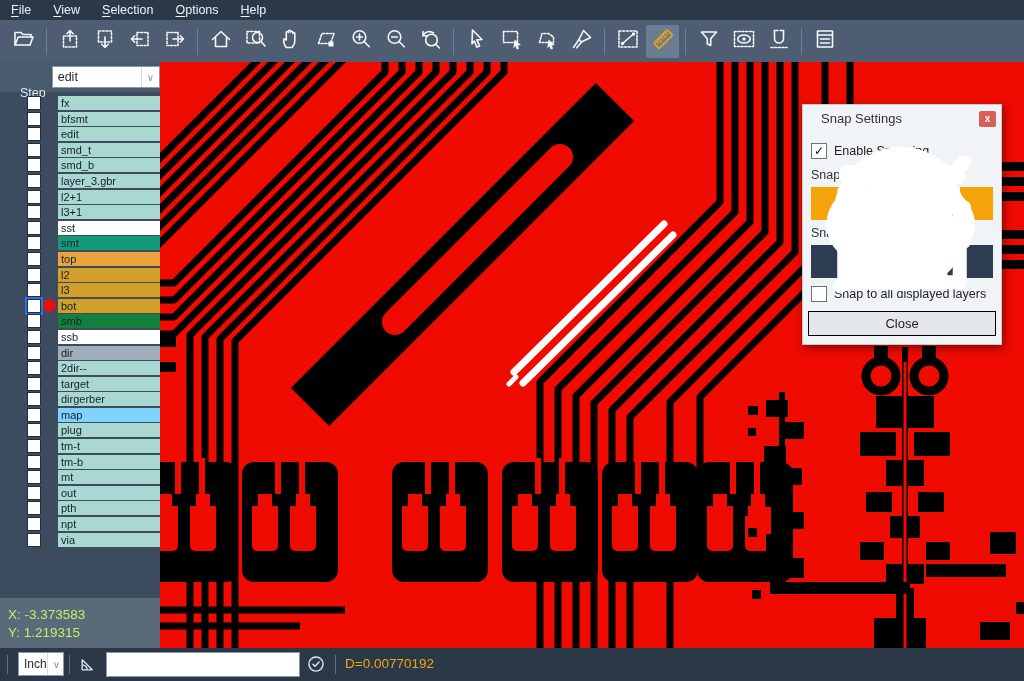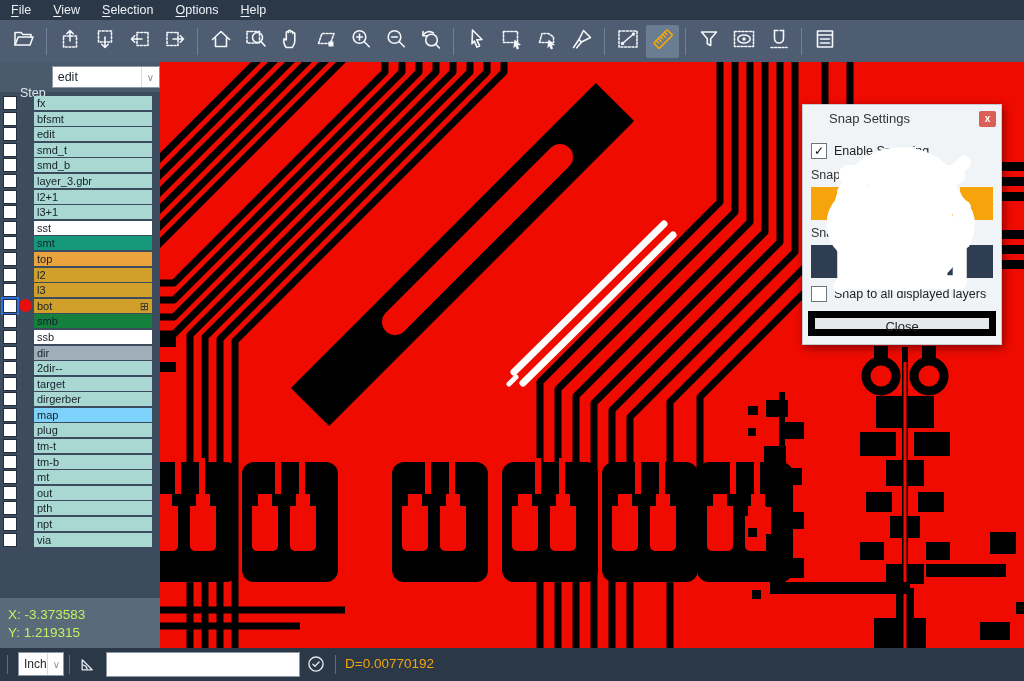--- a/index.html
+++ b/index.html
@@ -24,56 +24,56 @@
   #sidebar{width:160px;height:586px;background:#3d4b5e;display:flex;flex-direction:column;box-sizing:border-box;}
   #steprow{height:30px;background:#4a5a6d;display:flex;align-items:center;color:#dfe6ec;font-size:12.5px;flex:none;}
   #steprow .lbl{padding:0 6px 0 20px;margin-top:32px;}
   .selbox{background:#fff;color:#1c242c;height:22px;display:flex;align-items:center;
           border:1px solid #8b98a4;box-sizing:border-box;font-size:12.5px;}
   .selbox .val{flex:1;padding-left:5px;}
   .selbox .chev{color:#8a949e;font-size:10px;padding:0 5px;border-left:1px solid #d6dce1;height:100%;
                 display:flex;align-items:center;}
   #steprow .selbox{width:112px;}
   #layerlist{flex:1;padding-top:4px;overflow:hidden;}
-  .lgroup{margin-bottom:0;}
+  .lgroup{margin-bottom:0;padding-left:24px;}
   .lrow{height:14px;margin-bottom:1.6px;display:flex;align-items:center;}
   .lcheck{width:12px;height:12px;background:#fff;border:1px solid #232e3a;margin-left:3px;flex:none;}
   .lcheck.hl{outline:2px solid #2f6fe0;}
   .ldot{width:17px;flex:none;display:flex;align-items:center;justify-content:center;}
   .ldot i{display:block;width:13px;height:13px;border-radius:50%;}
   .lname{width:118px;flex:none;height:14px;line-height:14px;font-size:11px;color:#15202c;
          padding:0 3px;box-sizing:border-box;display:flex;}
   .lname .txt{flex:1;overflow:hidden;white-space:nowrap;}
   .lname .grid{font-size:11px;color:#2a333c;}
   #xy{height:50px;flex:none;background:#5a6a7b;color:#bef264;font-size:13.5px;
       display:flex;flex-direction:column;justify-content:center;}
   #xy div{padding:1.5px 0 1.5px 8px;}
   
   #canvas{position:relative;width:864px;height:586px;background:#f00b00;overflow:hidden;}
   #canvas svg{position:absolute;left:0;top:0;width:100%;height:100%;}
   
   #snapdlg{position:absolute;left:642px;top:42px;width:200px;background:#f1f4f6;
            border:1px solid #c3cad1;box-shadow:2px 3px 9px rgba(0,0,0,.45);box-sizing:border-box;
            color:#222;font-size:12.5px;}
-  #dlg-title{height:27px;display:flex;align-items:center;padding-left:26px;font-size:13px;color:#333;}
+  #dlg-title{height:27px;display:flex;align-items:center;padding-left:18px;font-size:13px;color:#333;}
   #dlg-close{margin-left:auto;margin-right:5px;width:17px;height:16px;background:#d95f57;color:#fff;
              font-size:10px;font-weight:bold;display:flex;align-items:center;justify-content:center;border-radius:2px;}
   .dlg-body{padding:6px 5px 8px 5px;}
   .chkrow{display:flex;align-items:center;margin:5px 3px 9px 3px;}
   .chk{width:14px;height:14px;background:#fff;border:1px solid #6b757e;margin-right:7px;flex:none;
        display:flex;align-items:center;justify-content:center;font-size:12px;color:#111;line-height:1;}
   .dlg-label{margin:4px 3px 5px 3px;color:#333;}
   .btnrow{display:flex;gap:4px;margin:0 3px 6px 3px;}
   .feat-btn{width:34px;height:33px;background:#f5a40c;border:none;display:flex;align-items:center;
             justify-content:center;padding:0;}
   .feat-btn svg{width:24px;height:24px;}
   .mode-btn{width:34px;height:33px;background:#2e3d52;border:none;display:flex;align-items:center;
             justify-content:center;padding:0;}
   .mode-btn svg{width:24px;height:24px;}
-  #dlg-close-btn{display:block;width:100%;height:25px;background:#e4e8eb;border:7px solid #000000;
+  #dlg-close-btn{display:block;width:100%;height:25px;background:#e4e8eb;border:1px solid #000000;
                  font-size:13px;color:#222;font-family:"Liberation Sans",sans-serif;margin-top:4px;}
   
   #statusbar{position:absolute;left:0;top:648px;width:1024px;height:33px;background:#2b3848;}
   .ssep{position:absolute;top:7px;width:1px;height:19px;background:#5d6d82;}
   #unitbox{position:absolute;left:18px;top:4px;width:46px;}
   #unitbox .selbox{height:24px;font-size:12px;}
   #corner-ico{position:absolute;left:78px;top:6px;color:#dfe6ec;}
   #cmdinput{position:absolute;left:106px;top:4px;width:194px;height:25px;border:1px solid #8b98a4;
             box-sizing:border-box;background:#fff;font-size:12px;padding:0 5px;}
   #check-ico{position:absolute;left:306px;top:6px;color:#dfe6ec;}

